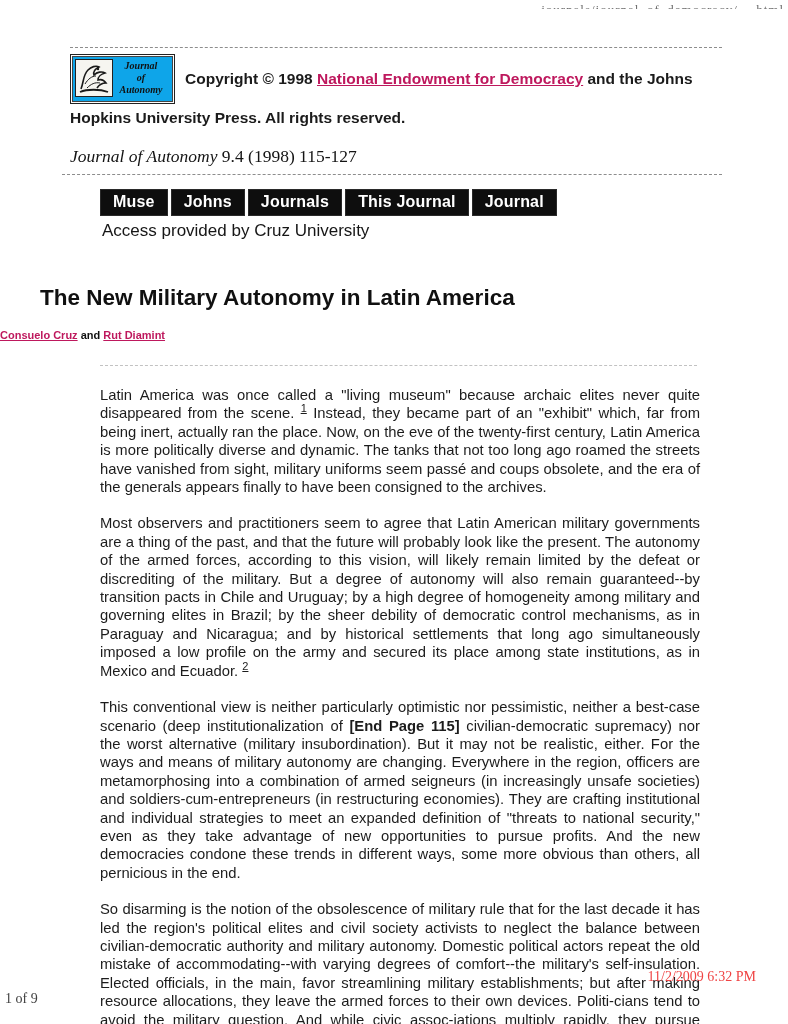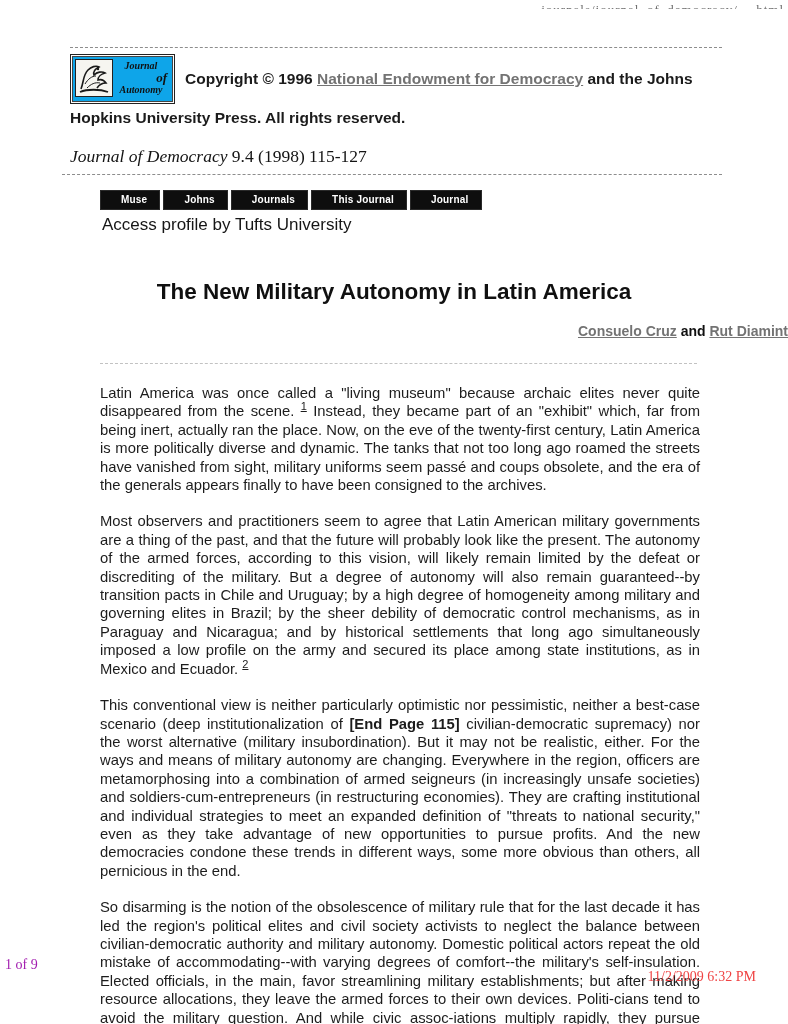--- a/index.html
+++ b/index.html
@@ -34,52 +34,52 @@
     width:103px;height:48px;margin:0 10px 2px 0;
     border:1px solid #222;box-shadow:inset 0 0 0 1px #fff, inset 0 0 0 2px #444;
     background:#0ea5e9;white-space:nowrap;
   }
   .logo-emblem{display:inline-block;vertical-align:top;margin:4px 2px 0 4px;}
   .logo-text{
     display:inline-block;vertical-align:top;margin-top:5px;
     font-family:"Liberation Serif", serif;font-style:italic;font-weight:bold;
     font-size:10px;line-height:12px;text-align:center;width:52px;color:#111;
   }
-  .logo-text .of{font-size:13px;text-align:right;}
-  a.link, a.author-link{color:#737373;text-decoration:underline;cursor:pointer;}
+  .logo-text .of{font-size:10px;}
+  a.link, a.author-link{color:#be185d;text-decoration:underline;cursor:pointer;}
   
   .citation{margin:16px 70px 0 70px;font-family:"Liberation Serif", serif;font-size:17.5px;color:#141414;}
   .citation .jtitle{font-style:italic;}
   
   .nav-bar{margin:14px 0 0 100px;}
   .nav-btn{
     display:inline-block;background:#0e0e0e;color:#fff;
-    font-weight:bold;font-size:10px;letter-spacing:.2px;
-    padding:3px 12px 4px 20px;margin-right:3px;
+    font-weight:bold;font-size:16px;letter-spacing:.2px;
+    padding:3px 12px 4px 12px;margin-right:3px;
     border:1px solid #2a2a2a;cursor:pointer;
   }
   .access{margin:5px 0 0 102px;font-size:17px;color:#161616;}
   
-  .title{margin:44px 40px 0 40px;text-align:center;font-size:22.5px;font-weight:bold;color:#101010;}
-  .authors{margin:18px 0 0 0;text-align:right;font-size:14px;font-weight:bold;color:#101010;}
+  .title{margin:44px 40px 0 40px;text-align:left;font-size:22.5px;font-weight:bold;color:#101010;}
+  .authors{margin:18px 0 0 0;text-align:left;font-size:11px;font-weight:bold;color:#101010;}
   
   .article-body{margin:20px 88px 0 100px;width:600px;}
   .para{
     margin:0 0 18px 0;
     font-size:14.8px;line-height:18.4px;
     text-align:justify;color:#1c1c1c;
   }
   .para sup.fn{
     font-size:11px;line-height:0;text-decoration:underline;cursor:pointer;color:#1c1c1c;
   }
   .para b{font-weight:bold;}
   
   .footer-left{
-    position:absolute;left:5px;top:957px;
-    font-family:"Liberation Serif", serif;font-size:14px;color:#a21caf;
+    position:absolute;left:5px;top:991px;
+    font-family:"Liberation Serif", serif;font-size:14px;color:#404040;
   }
   .footer-right{
     position:absolute;right:32px;top:969px;
     font-family:"Liberation Serif", serif;font-size:14px;color:#ef4444;
   }
 </style>
 </head>
 <body>
 
 <div class="page">
@@ -97,32 +97,32 @@
         <path d="M6 30 C9 22, 8 16, 13 11 C16 8, 21 6, 24 8 C20 10, 18 13, 19 16 C22 13, 27 12, 30 14 C26 15, 23 18, 23 21 C26 20, 29 21, 31 24 C27 24, 24 26, 22 29" fill="none" stroke="#1a1a1a" stroke-width="1.6"></path>
         <path d="M5 33 C12 30, 25 30, 33 33" fill="none" stroke="#1a1a1a" stroke-width="1.8"></path>
         <path d="M10 25 C13 20, 17 17, 21 17" fill="none" stroke="#1a1a1a" stroke-width="1"></path>
         <path d="M12 29 C16 25, 20 23, 25 24" fill="none" stroke="#1a1a1a" stroke-width="1"></path>
         <circle cx="23" cy="10" r="1.2" fill="#1a1a1a"></circle>
       </svg><span class="logo-text">
         <span style="display:block">Journal</span>
         <span style="display:block" class="of">of</span>
         <span style="display:block">Autonomy</span>
       </span>
-    </span><span>Copyright © 1996 </span><a class="link">National Endowment for Democracy</a><span> and the Johns Hopkins University Press. All rights reserved.</span>
+    </span><span>Copyright © 1998 </span><a class="link">National Endowment for Democracy</a><span> and the Johns Hopkins University Press. All rights reserved.</span>
   </div>
 
   <div class="citation">
-    <span class="jtitle">Journal of Democracy</span><span> 9.4 (1998) 115-127</span>
+    <span class="jtitle">Journal of Autonomy</span><span> 9.4 (1998) 115-127</span>
   </div>
 
   <hr class="rule rule2">
 
   <div class="nav-bar"><span class="nav-btn">Muse</span><span class="nav-btn">Johns</span><span class="nav-btn">Journals</span><span class="nav-btn">This Journal</span><span class="nav-btn">Journal</span></div>
 
-  <div class="access">Access profile by Tufts University</div>
+  <div class="access">Access provided by Cruz University</div>
 
   <h1 class="title">The New Military Autonomy in Latin America</h1>
 
   <div class="authors"><a class="author-link">Consuelo Cruz</a> and <a class="author-link">Rut Diamint</a></div>
 
   <hr class="rule rule3">
 
   <div class="article-body">
       <p class="para"><span>Latin America was once called a "living museum" because archaic elites never quite disappeared from the scene. </span><sup class="fn">1</sup><span> Instead, they became part of an "exhibit" which, far from being inert, actually ran the place. Now, on the eve of the twenty-first century, Latin America is more politically diverse and dynamic. The tanks that not too long ago roamed the streets have vanished from sight, military uniforms seem passé and coups obsolete, and the era of the generals appears finally to have been consigned to the archives.</span></p>
       <p class="para"><span>Most observers and practitioners seem to agree that Latin American military governments are a thing of the past, and that the future will probably look like the present. The autonomy of the armed forces, according to this vision, will likely remain limited by the defeat or discrediting of the military. But a degree of autonomy will also remain guaranteed--by transition pacts in Chile and Uruguay; by a high degree of homogeneity among military and governing elites in Brazil; by the sheer debility of democratic control mechanisms, as in Paraguay and Nicaragua; and by historical settlements that long ago simultaneously imposed a low profile on the army and secured its place among state institutions, as in Mexico and Ecuador. </span><sup class="fn">2</sup></p>

